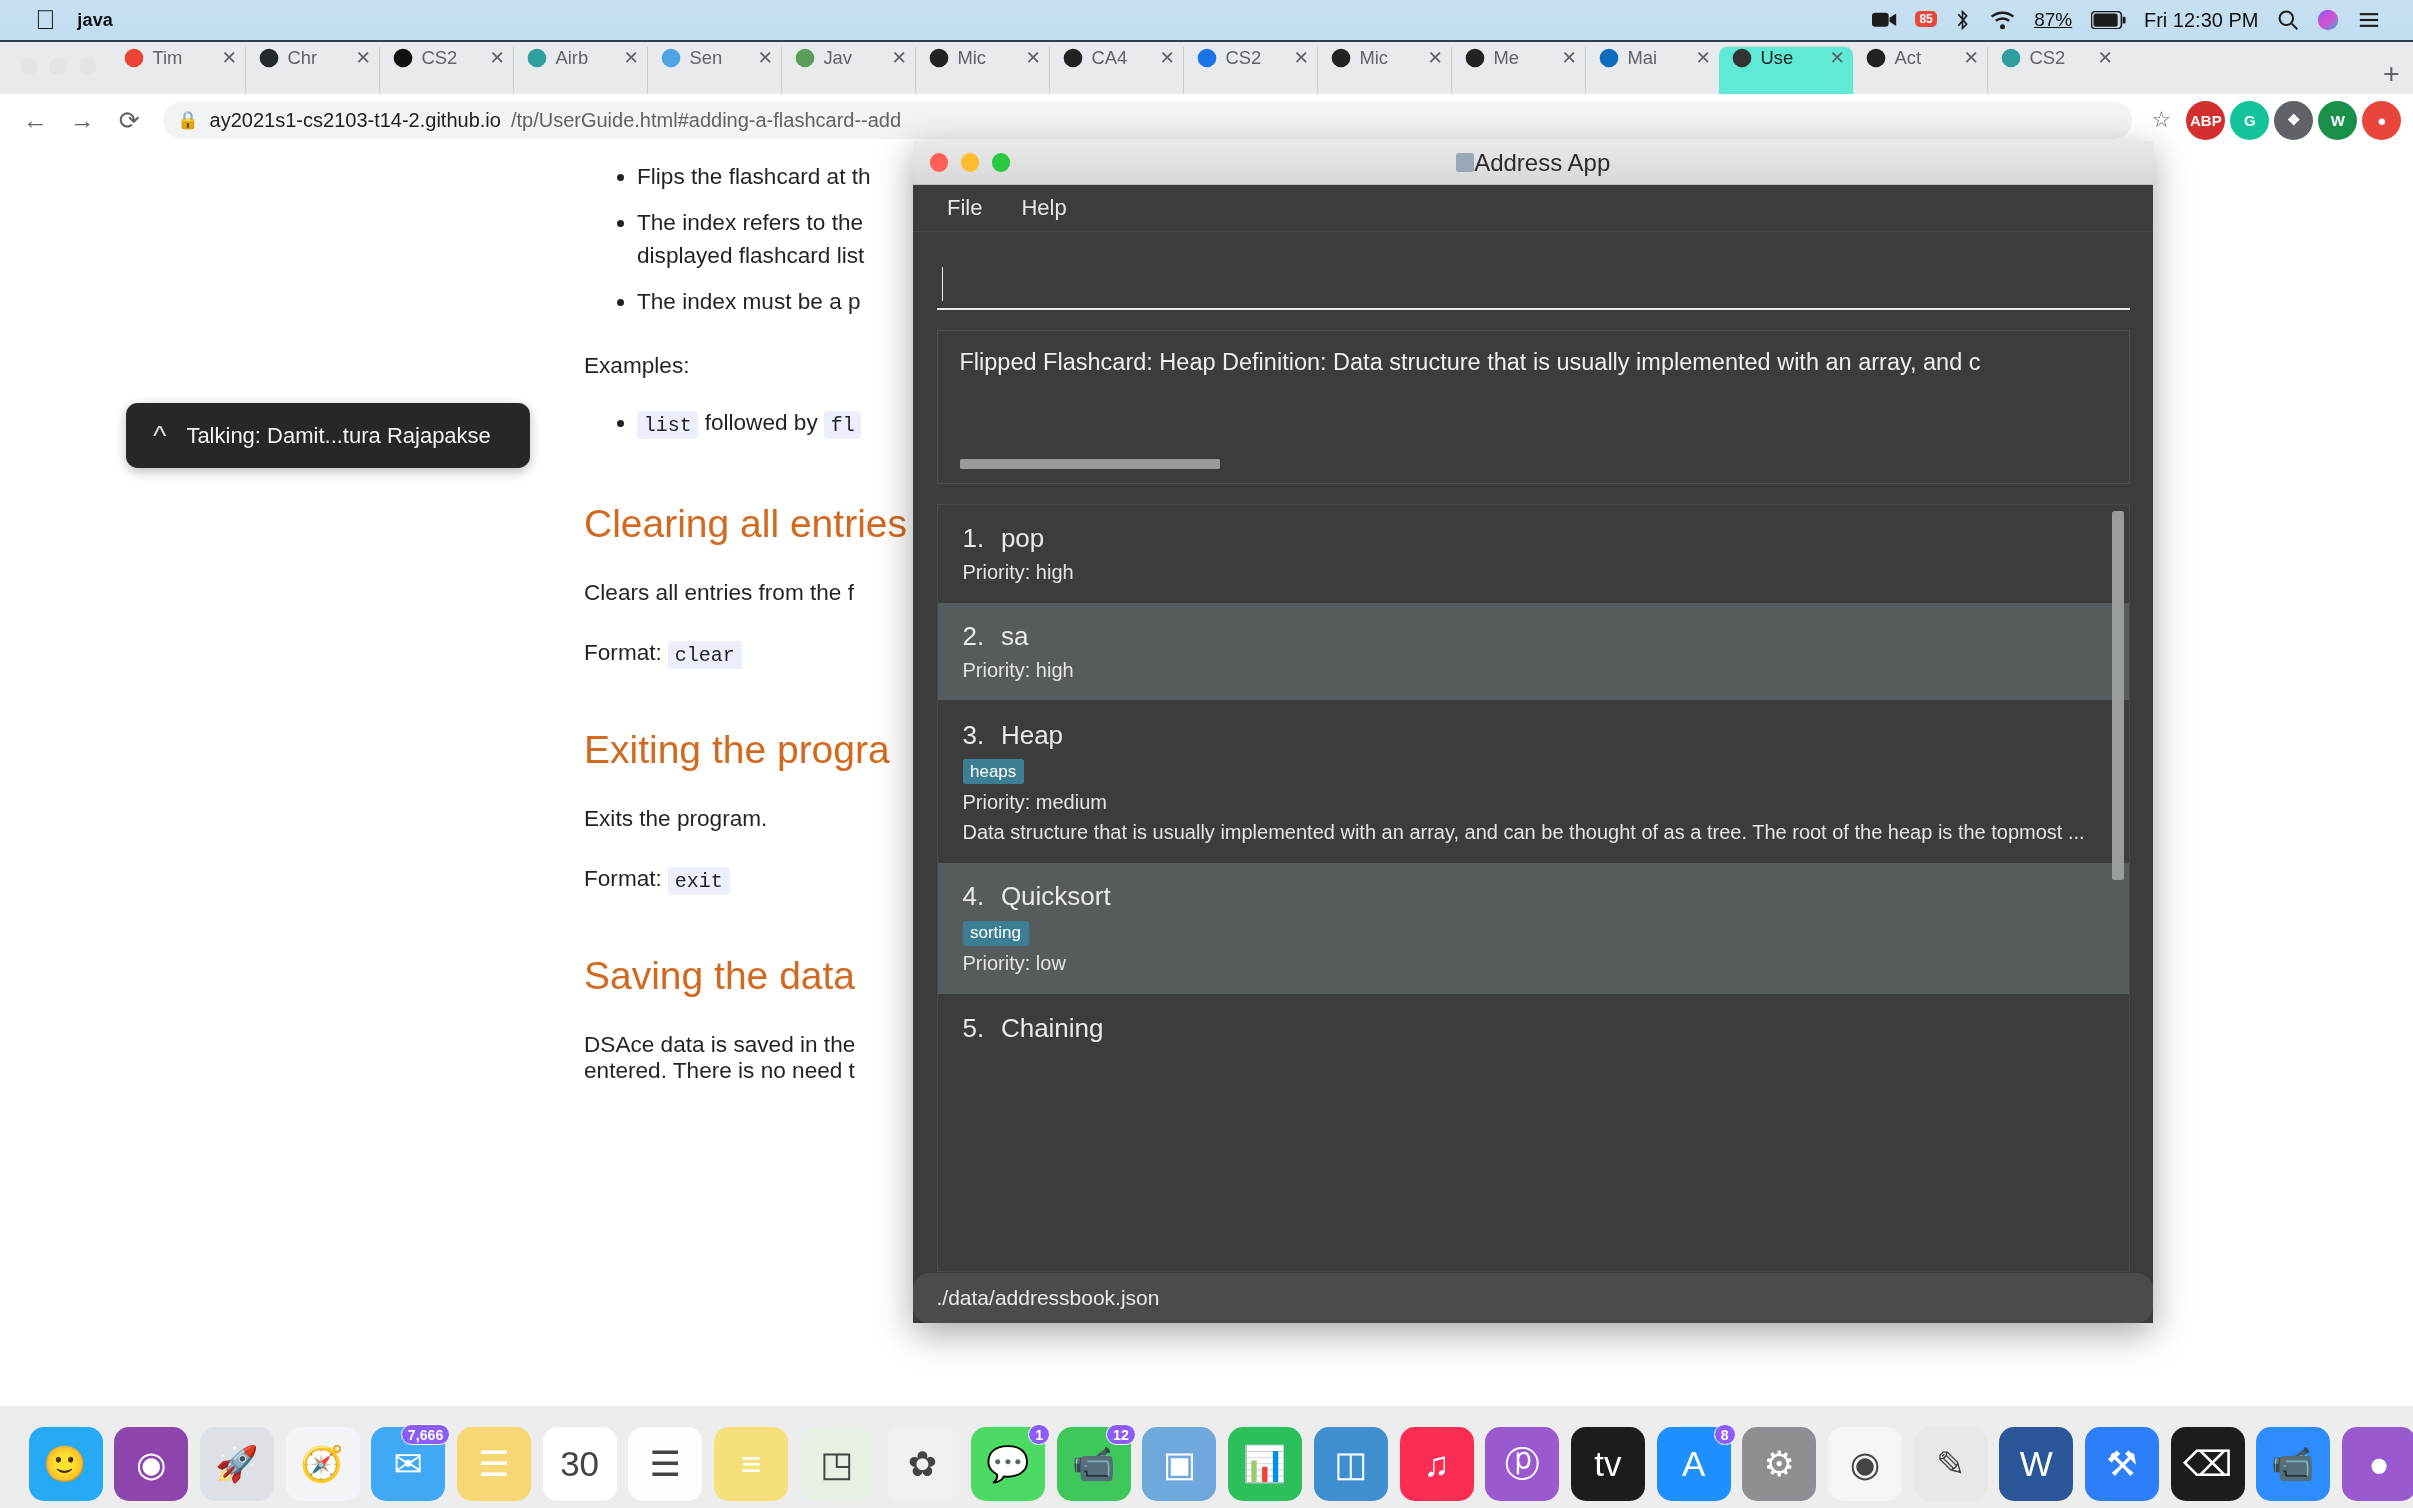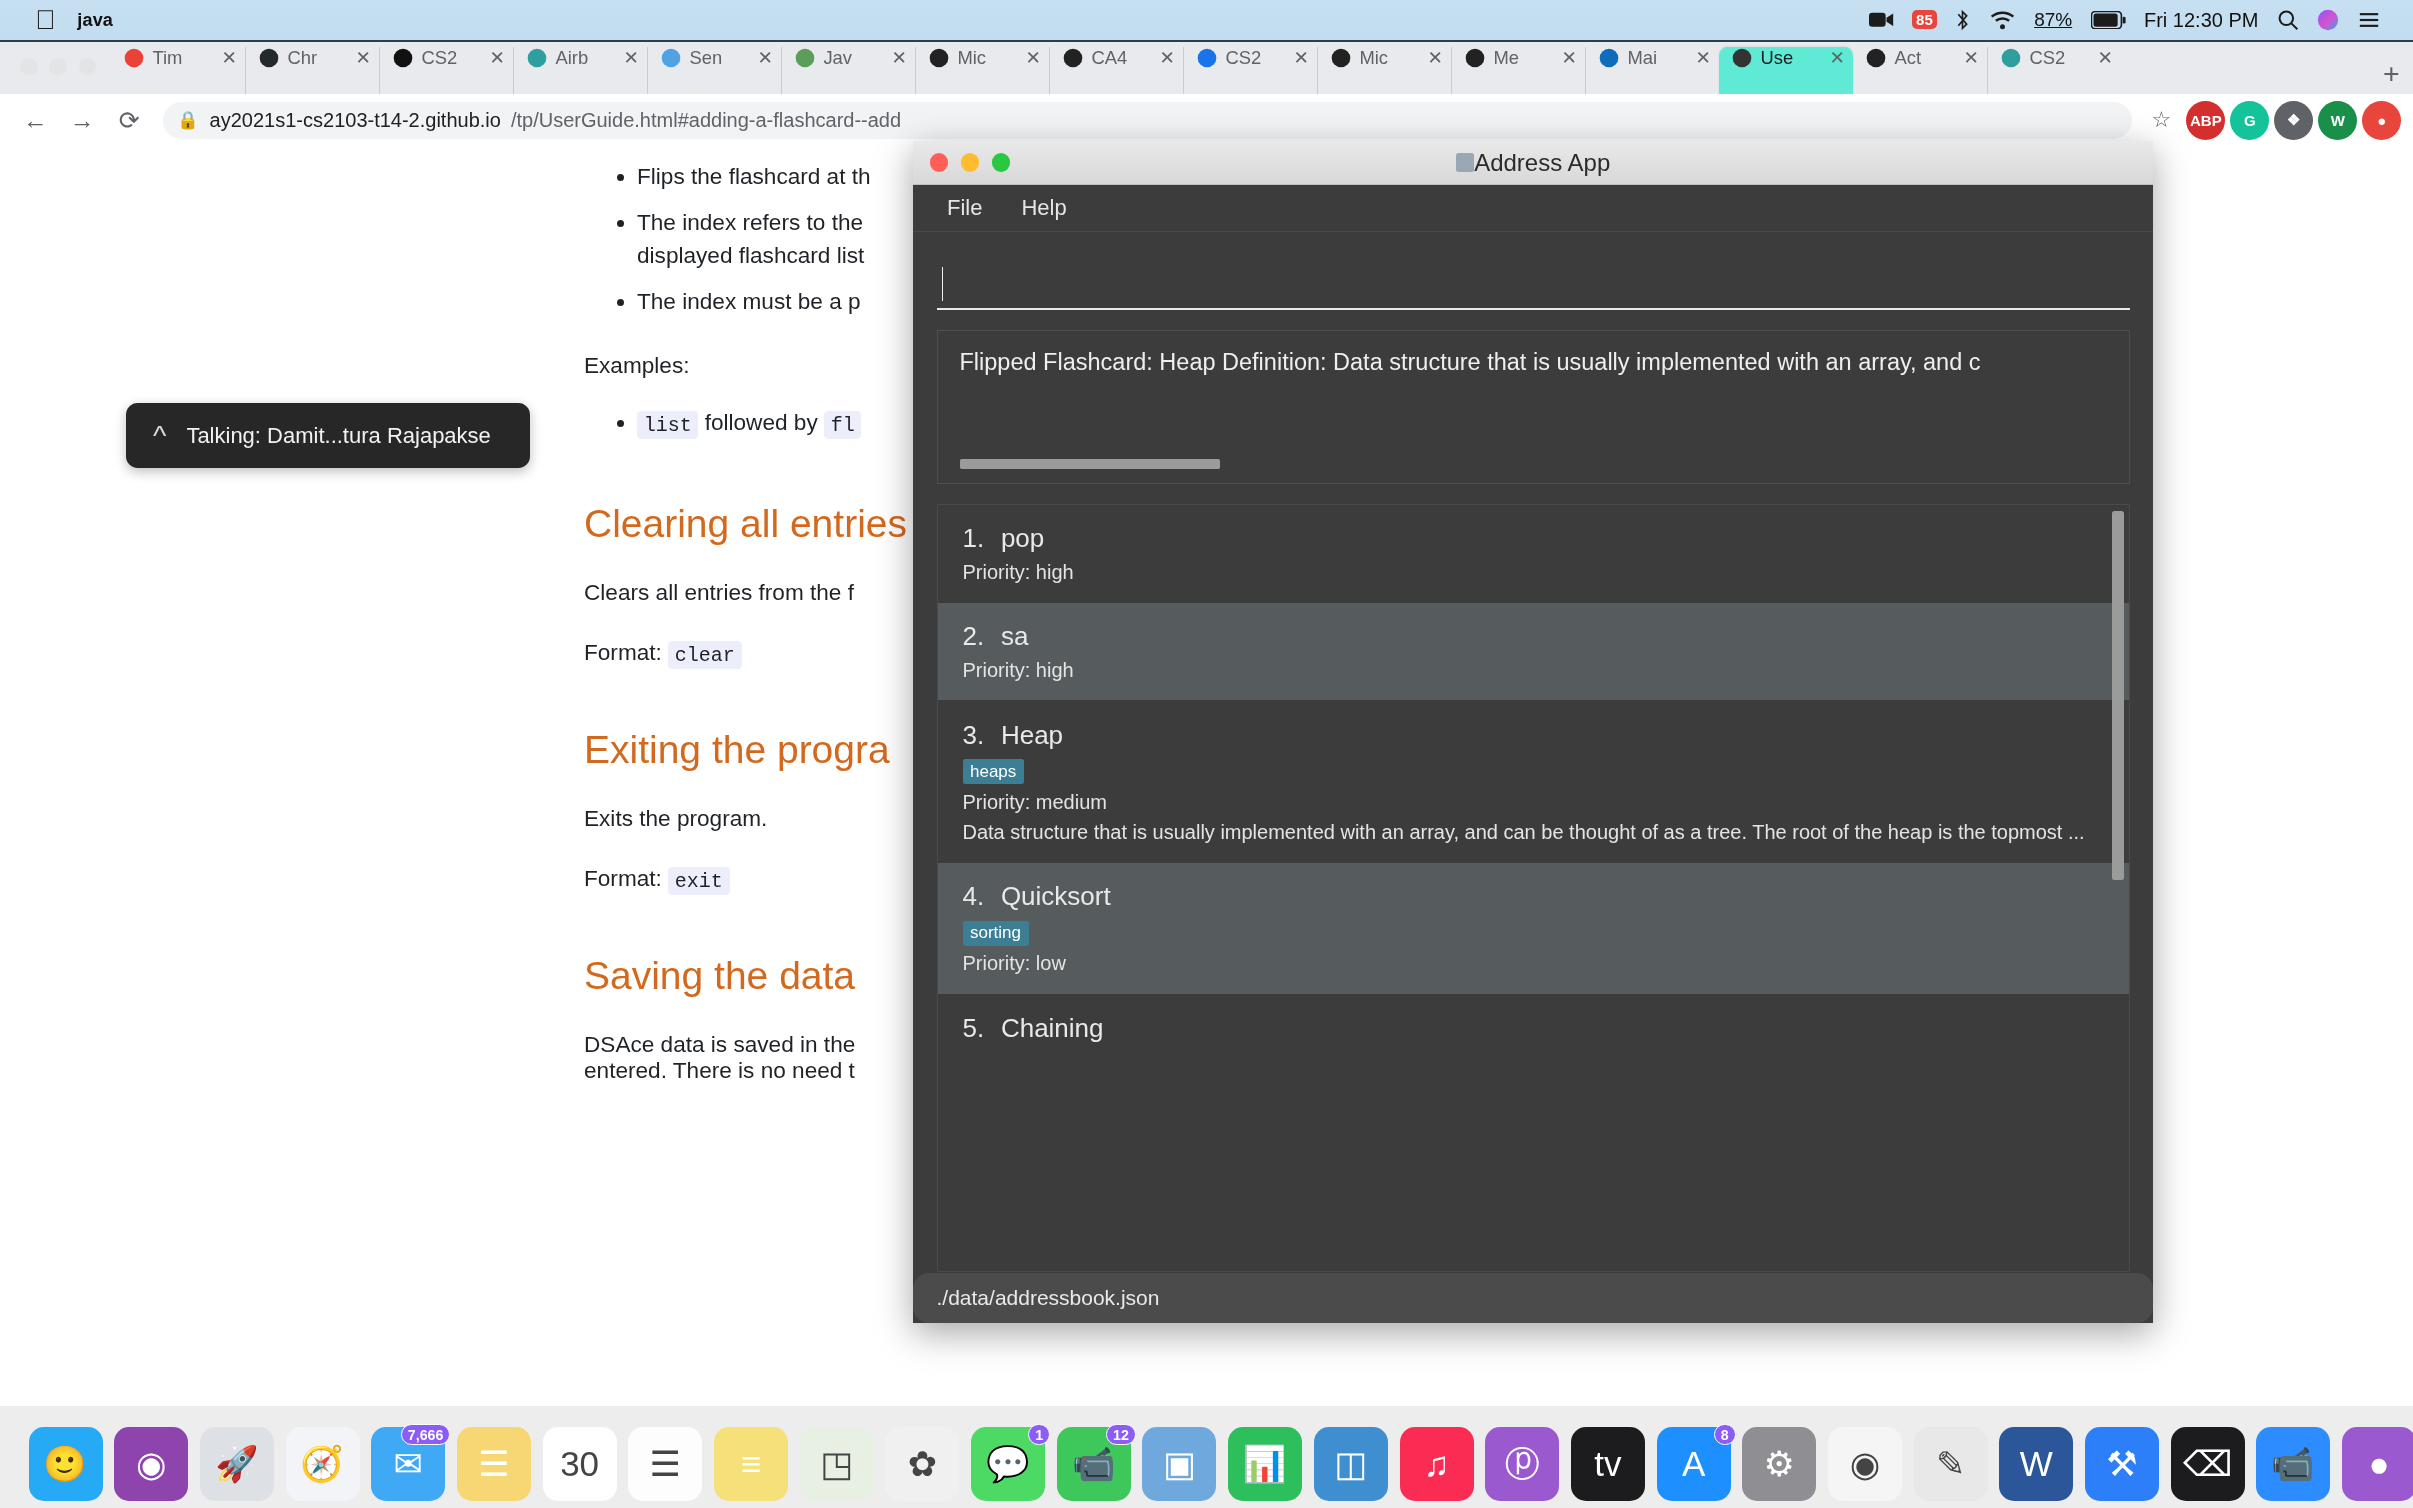--- a/index.html
+++ b/index.html
@@ -21,21 +21,21 @@
     color: #111;
   }
   .menubar .apple { font-size: 27px; line-height: 1; margin: 0 22px 0 20px; color:#1a1a1a;}
   .menubar .appname { font-weight: bold; font-size: 18px; letter-spacing: 0.2px;}
   .menubar .spacer { flex: 1; }
   .mb-right { display: flex; align-items: center; gap: 18.4px; padding-right: 18.4px;}
   .mb-ic { display:flex; align-items:center; justify-content:center; color:#1c1c1c;}
   .mb-ic svg { display:block; }
   .badge-red {
     background:#e8453c; color:#fff; border-radius:5px;
-    font-size:15px; padding:0.8px 4.2px; font-weight:bold; position:relative; top:-0.8px;
+    font-size:12px; padding:0.8px 4.2px; font-weight:bold; position:relative; top:-0.8px;
   }
   .batt-text { font-size: 19px; text-decoration: underline; }
   .clock { font-size: 20px; }
 
   
   .browser {
     position: absolute; left: 0; top: 40px; width: 2413px; height: 1366px;
     background: #fff;
     border-top: 2.5px solid #2c3e50;
   }

